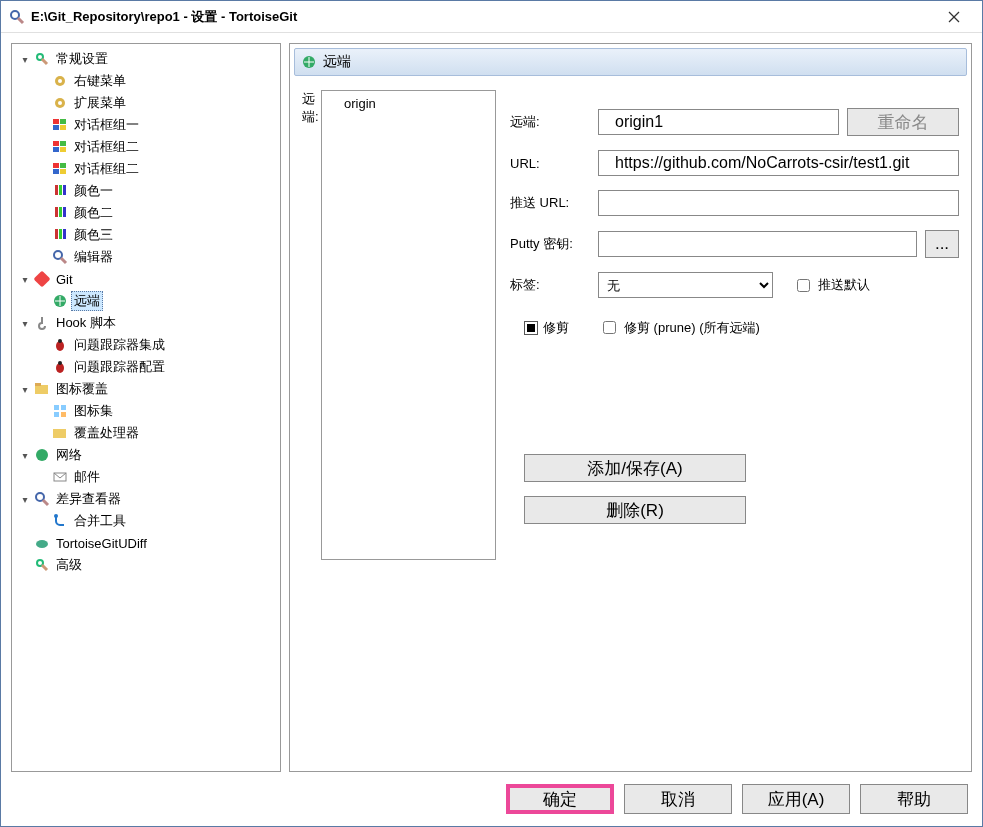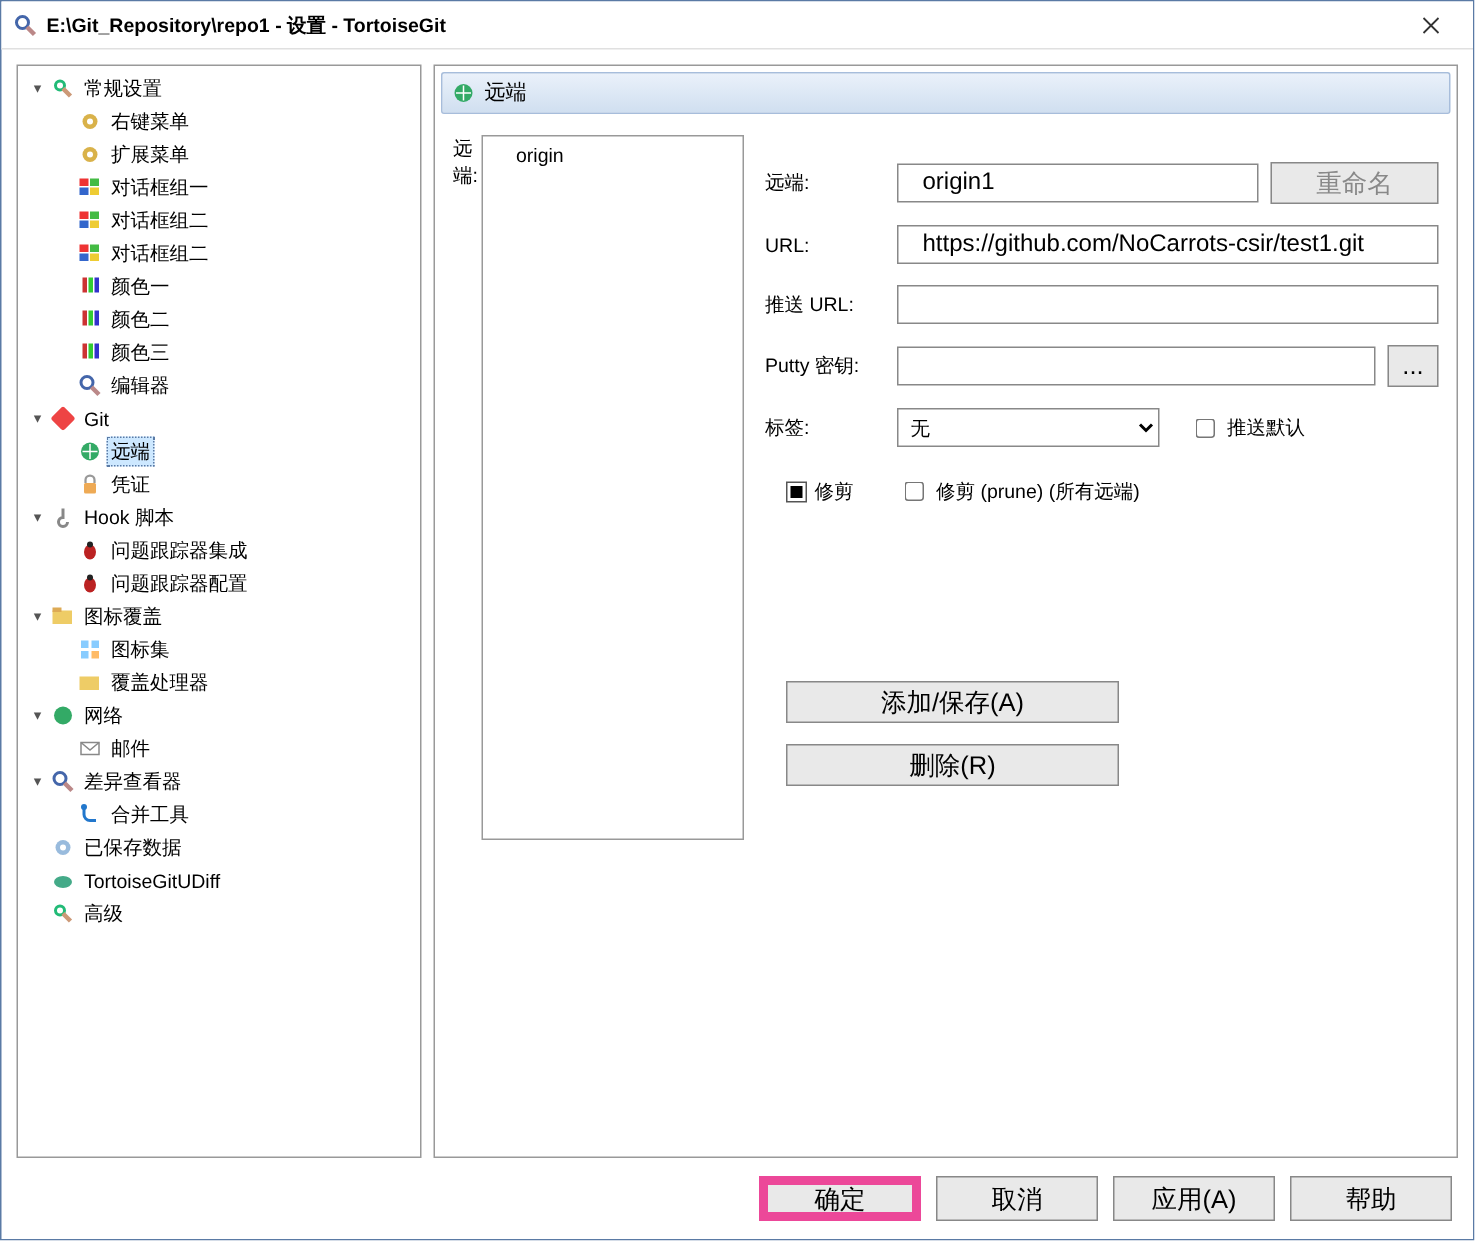--- a/index.html
+++ b/index.html
@@ -264,30 +264,20 @@
       <div class="tree-item indent1 selected">
         <span class="arrow"></span>
           <span class="icon">
             <svg width="16" height="16">
               <circle cx="8" cy="8" r="6" fill="#3a6"></circle>
               <path d="M3 8 h10 M8 3 v10" stroke="#fff" stroke-width="1"></path>
             </svg>
           </span>
         <span class="label">远端</span>
       </div>
-      <div class="tree-item indent1">
-        <span class="arrow"></span>
-          <span class="icon">
-            <svg width="16" height="16">
-              <rect x="4" y="7" width="8" height="7" rx="1" fill="#ea5"></rect>
-              <path d="M5 7 v-2 a3 3 0 0 1 6 0 v2" fill="none" stroke="#999" stroke-width="1.5"></path>
-            </svg>
-          </span>
-        <span class="label">凭证</span>
-      </div>
 
       <div class="tree-item">
         <span class="arrow">▾</span>
         <span class="icon">
             <svg width="16" height="16">
               <path d="M8 2 v6 a3 3 0 1 0 3 3" fill="none" stroke="#888" stroke-width="2"></path>
             </svg>
           </span>
         <span class="label">Hook 脚本</span>
       </div>
@@ -378,30 +368,20 @@
         <span class="arrow"></span>
           <span class="icon">
             <svg width="16" height="16">
               <path d="M4 3 v5 a4 4 0 0 0 4 4 h4" fill="none" stroke="#27c" stroke-width="2"></path>
               <circle cx="4" cy="3" r="2" fill="#27c"></circle>
             </svg>
           </span>
         <span class="label">合并工具</span>
       </div>
 
-      <div class="tree-item">
-        <span class="arrow"></span>
-          <span class="icon">
-            <svg width="16" height="16">
-              <circle cx="8" cy="8" r="5" fill="#9bd"></circle>
-              <circle cx="8" cy="8" r="2" fill="#fff"></circle>
-            </svg>
-          </span>
-        <span class="label">已保存数据</span>
-      </div>
       <div class="tree-item">
         <span class="arrow"></span>
           <span class="icon">
             <svg width="16" height="16">
               <ellipse cx="8" cy="9" rx="6" ry="4" fill="#4a8"></ellipse>
             </svg>
           </span>
         <span class="label">TortoiseGitUDiff</span>
       </div>
       <div class="tree-item">
@@ -487,19 +467,19 @@
               <button class="btn wide">删除(R)</button>
             </div>
 
           </div>
         </div>
       </div>
     </div>
   </div>
 
   <div class="dialog-buttons">
-    <button class="btn" style="border:6px solid #ec4899">确定</button>
+    <button class="btn" style="border:4px solid #ec4899">确定</button>
     <button class="btn">取消</button>
     <button class="btn">应用(A)</button>
     <button class="btn">帮助</button>
   </div>
 
 </div>
 
 </body></html>

